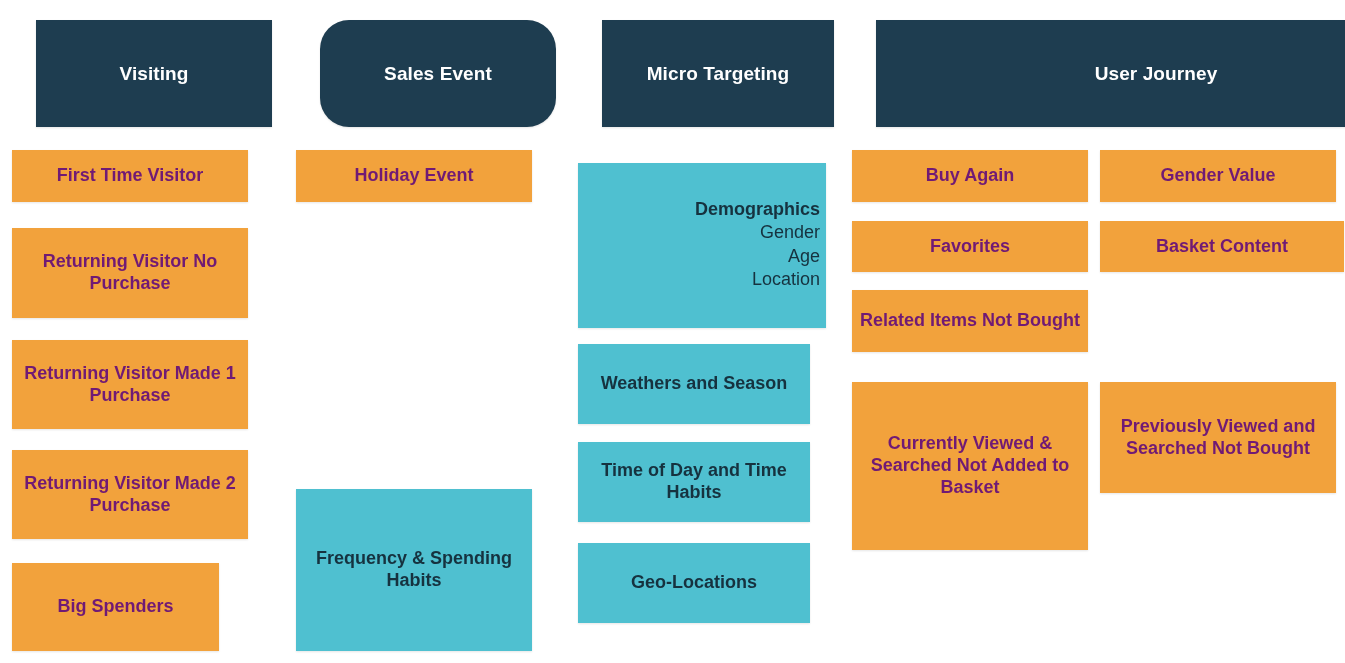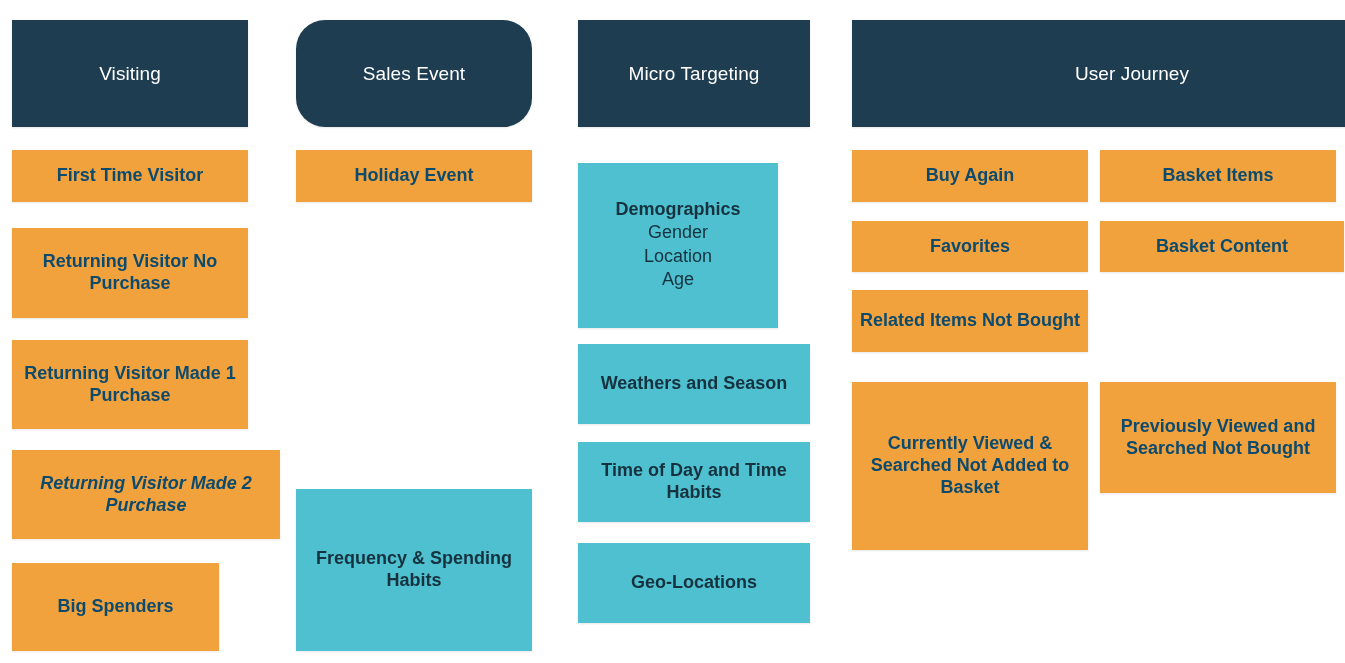--- a/index.html
+++ b/index.html
@@ -34,27 +34,28 @@
     padding: 2px 6px;
     box-shadow: 0 1px 2px rgba(0,0,0,0.10);
   }
   .node .lbl {
     display: block;
     width: 100%;
   }
   .header-node {
     background: #1E3D50;
     color: #ffffff;
-    font-weight: normal;
+    font-weight: bold;
     font-size: 19px;
     letter-spacing: 0.1px;
+    margin-left: 24px;
   }
   .orange-node {
     background: #F2A23C;
-    color: #0c4a6e;
+    color: #701a75;
     font-weight: bold;
     font-size: 18px;
   }
   .teal-node {
     background: #4FC0D0;
     color: #16323F;
     font-weight: bold;
     font-size: 18px;
   }
   .sub-list {
@@ -88,21 +89,21 @@
     </div>
 
     <div class="node orange-node" style="left:12px; top:228px; width:236px; height:90px;">
       <span class="lbl">Returning Visitor No Purchase</span>
     </div>
 
     <div class="node orange-node" style="left:12px; top:340px; width:236px; height:89px;">
       <span class="lbl">Returning Visitor Made  1 Purchase</span>
     </div>
 
-    <div class="node orange-node" style="left:12px; top:450px; width:268px; height:89px;font-style:italic;">
+    <div class="node orange-node" style="left:12px; top:450px; width:236px; height:89px;">
       <span class="lbl">Returning Visitor Made  2 Purchase</span>
     </div>
 
     <div class="node orange-node" style="left:12px; top:563px; width:207px; height:88px;">
       <span class="lbl">Big Spenders</span>
     </div>
   </div>
 
   <div class="col">
 
@@ -118,27 +119,27 @@
       <span class="lbl">Frequency &amp; Spending Habits</span>
     </div>
   </div>
 
   <div class="col">
 
     <div class="node header-node" style="left:578px; top:20px; width:232px; height:107px;">
       <span class="lbl">Micro Targeting</span>
     </div>
 
-    <div class="node teal-node" style="left:578px; top:163px; width:200px; height:165px;">
+    <div class="node teal-node" style="left:578px; top:163px; width:248px; height:165px;text-align:right;">
       <span class="lbl">
         <span class="title-strong">Demographics</span>
         <span class="sub-list">
           <span class="sub-item">Gender</span>
+          <span class="sub-item">Age</span>
           <span class="sub-item">Location</span>
-          <span class="sub-item">Age</span>
         </span>
       </span>
     </div>
 
     <div class="node teal-node" style="left:578px; top:344px; width:232px; height:80px;">
       <span class="lbl">Weathers and Season</span>
     </div>
 
     <div class="node teal-node" style="left:578px; top:442px; width:232px; height:80px;">
       <span class="lbl">Time of Day and Time Habits</span>
@@ -153,21 +154,21 @@
 
     <div class="node header-node" style="left:852px; top:20px; width:560px; height:107px;">
       <span class="lbl">User Journey</span>
     </div>
 
     <div class="node orange-node" style="left:852px; top:150px; width:236px; height:52px;">
       <span class="lbl">Buy Again</span>
     </div>
 
     <div class="node orange-node" style="left:1100px; top:150px; width:236px; height:52px;">
-      <span class="lbl">Basket Items</span>
+      <span class="lbl">Gender Value</span>
     </div>
 
     <div class="node orange-node" style="left:852px; top:221px; width:236px; height:51px;">
       <span class="lbl">Favorites</span>
     </div>
 
     <div class="node orange-node" style="left:1100px; top:221px; width:244px; height:51px;">
       <span class="lbl">Basket Content</span>
     </div>
 

